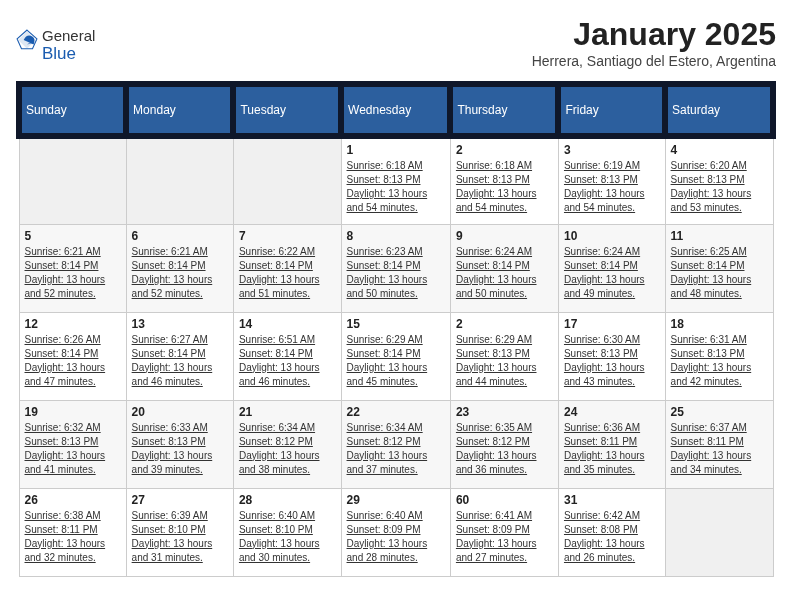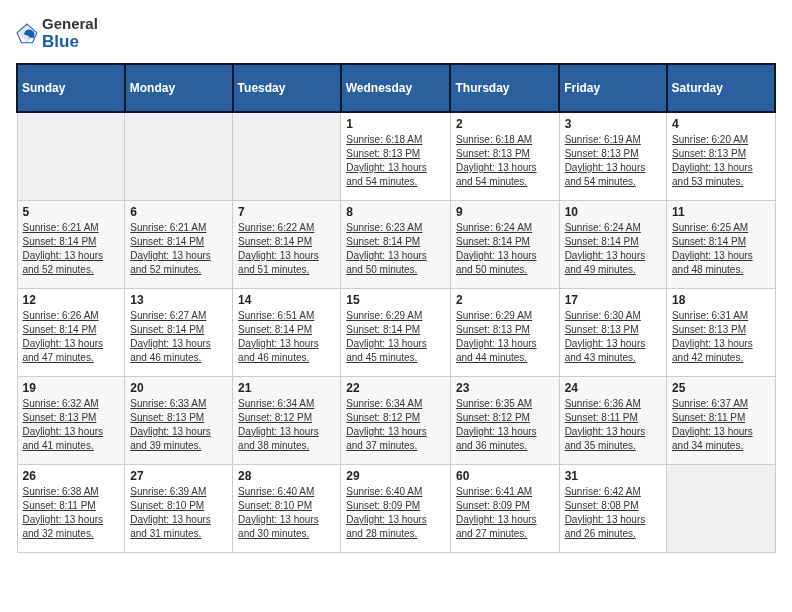--- a/index.html
+++ b/index.html
@@ -37,24 +37,24 @@
     }
     table {
       width: 100%;
       border-collapse: collapse;
       border: 1px solid #ccc;
     }
     thead tr th {
       background-color: #2c5f9e;
       color: #fff;
       font-size: 12px;
-      font-weight: bold;
+      font-weight: normal;
       padding: 16px 4px;
       text-align: left;
-      border: 2px solid #0f172a;
+      border: 6px solid #0f172a;
     }
     tbody tr td {
       vertical-align: top;
       padding: 4px 5px;
       font-size: 10px;
       color: #222;
       border: 1px solid #ccc;
       width: 113px;
       min-height: 80px;
       height: 88px;
@@ -84,25 +84,29 @@
 
 <div class="header">
   <div class="logo">
     <svg class="logo-icon" viewBox="0 0 40 40" xmlns="http://www.w3.org/2000/svg">
       <polygon points="20,4 36,20 20,36 4,20" fill="#1a5cb0" opacity="0.15"></polygon>
       <polygon points="20,2 38,18 30,36 10,36 2,18" fill="none" stroke="#1a5cb0" stroke-width="2"></polygon>
       <path d="M14,20 Q20,8 30,14 Q36,18 32,28" fill="#1a5cb0"></path>
       <path d="M20,28 Q26,22 30,26" fill="#1a5cb0" opacity="0.6"></path>
     </svg>
     <div>
-      <div style="font-size:15px;font-weight:bold;line-height:1.1;">
+      <div style="font-size:15px;font-weight:normal;line-height:1.1;margin-top:12px;">
         <span style="color:#333;">General</span><br>
         <span style="color:#1a5cb0;font-size:17px;">Blue</span>
       </div>
     </div>
+  </div>
+  <div class="title-block">
+    <div class="month-title">January 2025</div>
+    <div class="subtitle">Herrera, Santiago del Estero, Argentina</div>
   </div>
 </div>
 
 <table>
   <thead>
     <tr>
     <th>Sunday</th>
         <th>Monday</th>
         <th>Tuesday</th>
         <th>Wednesday</th>

